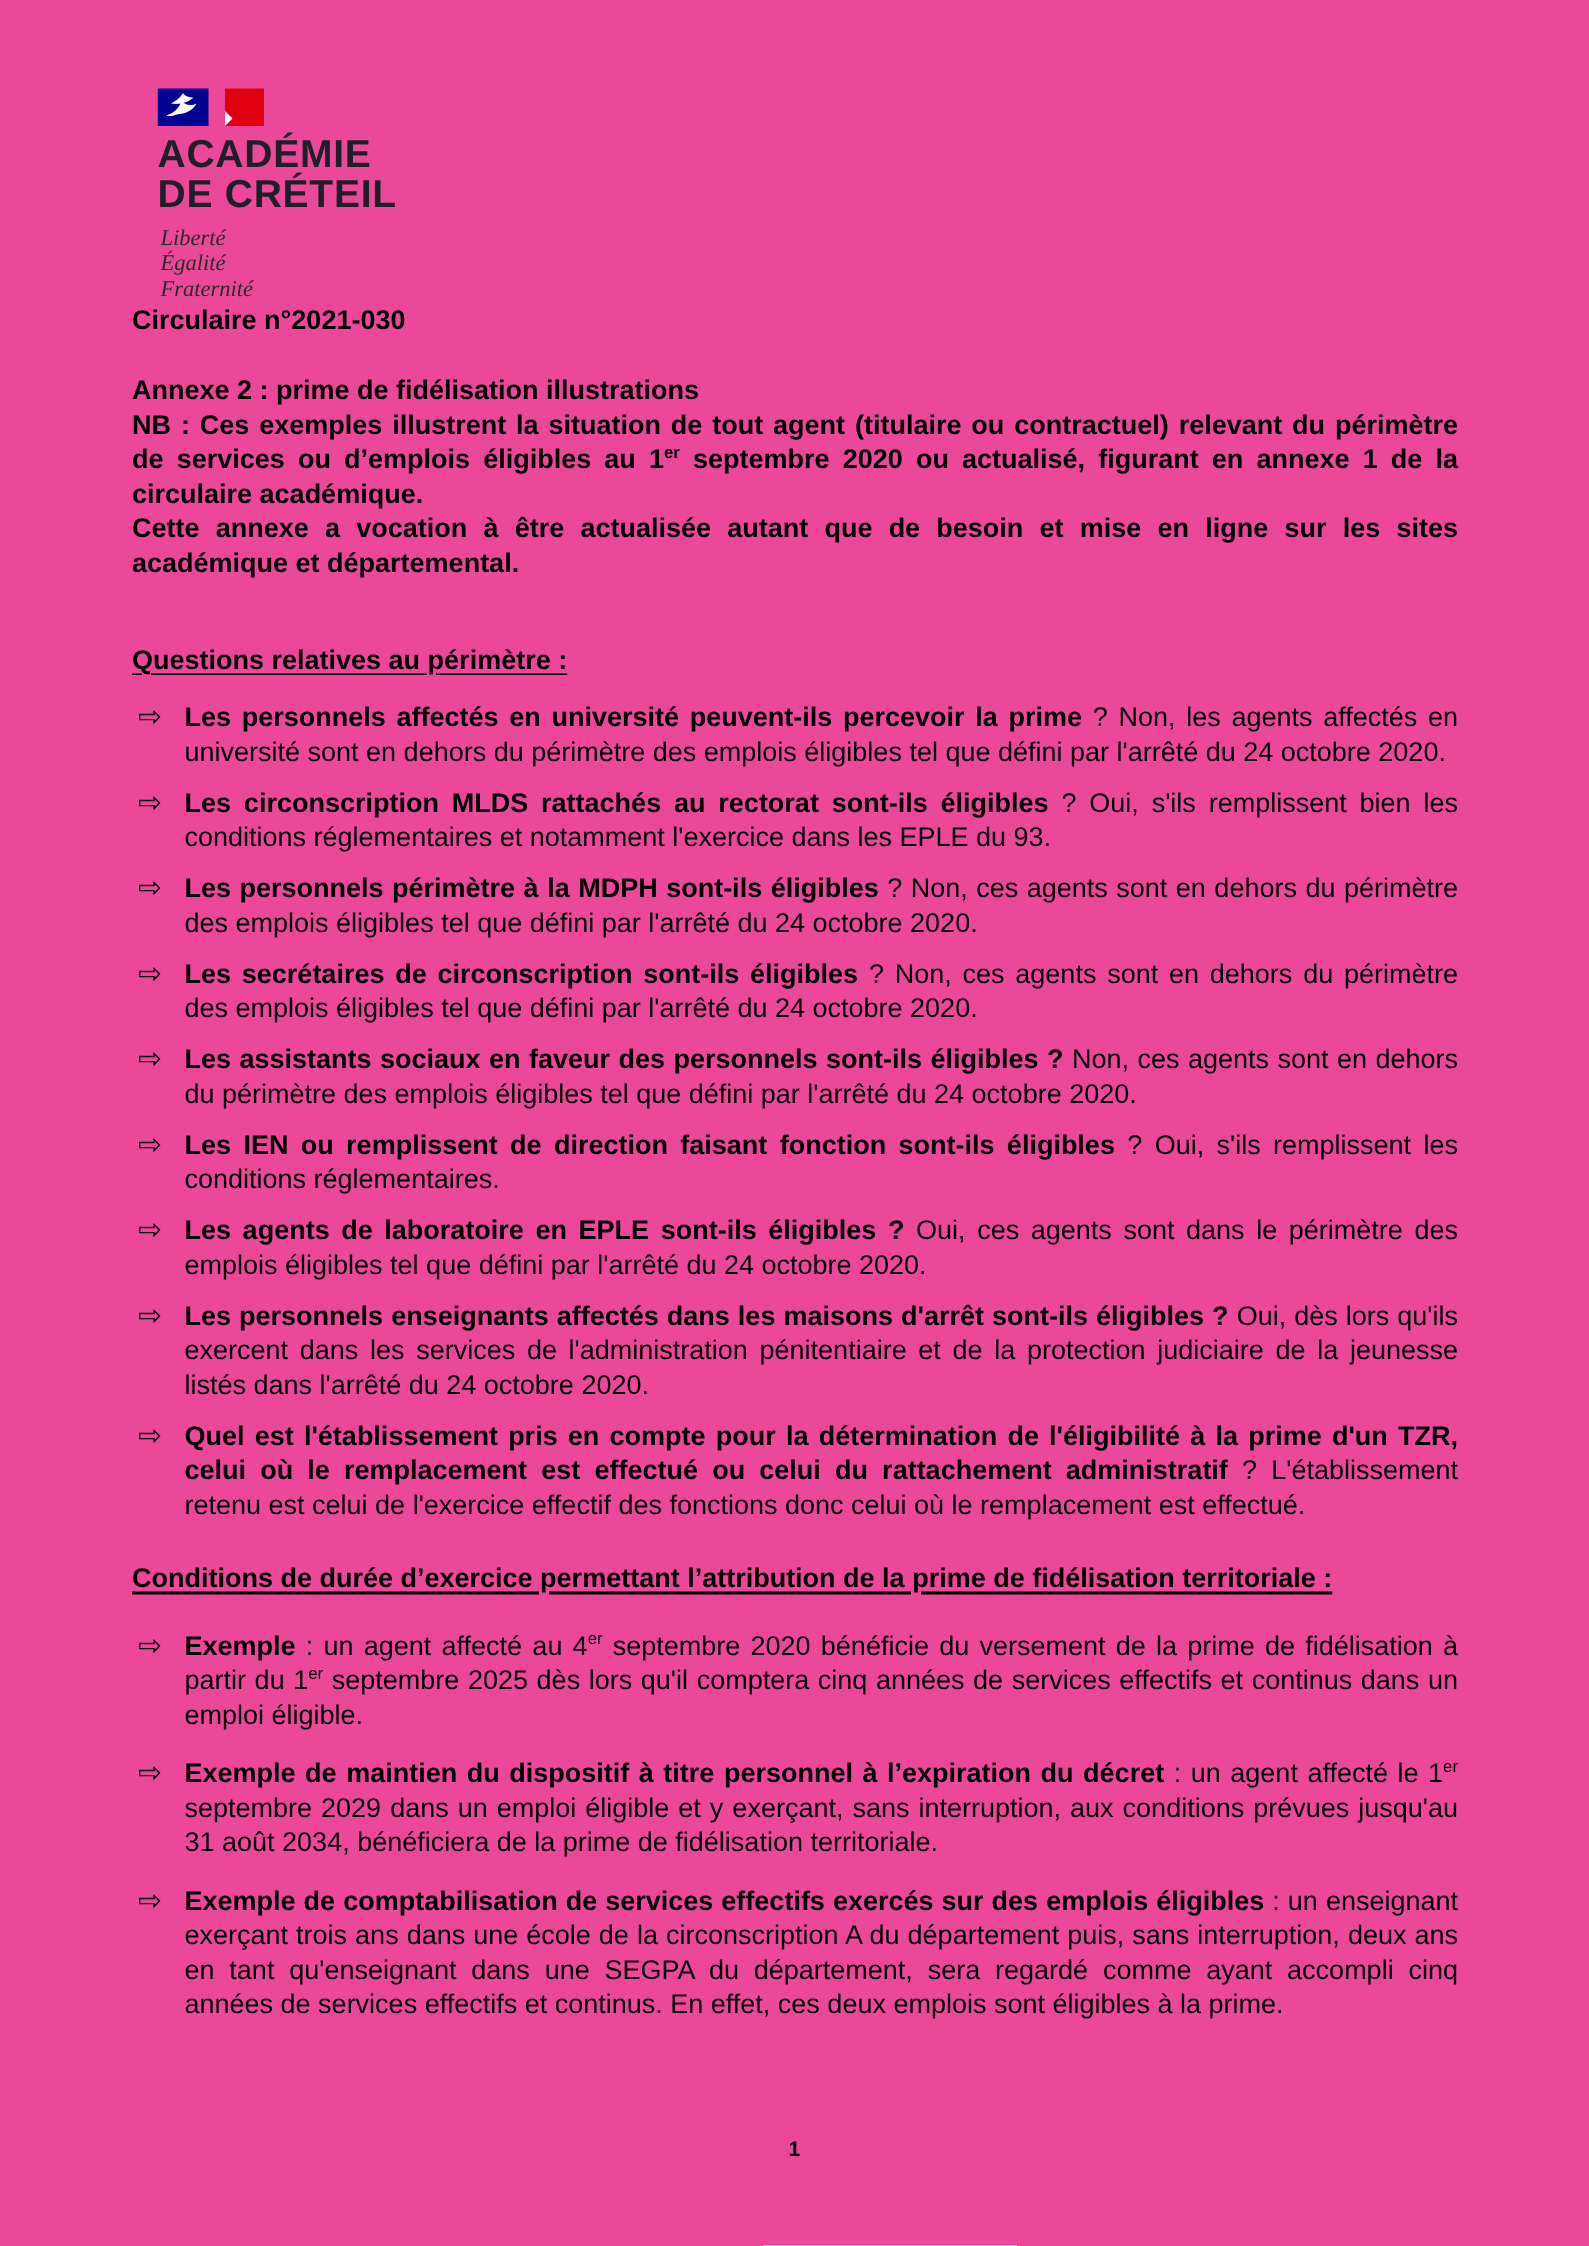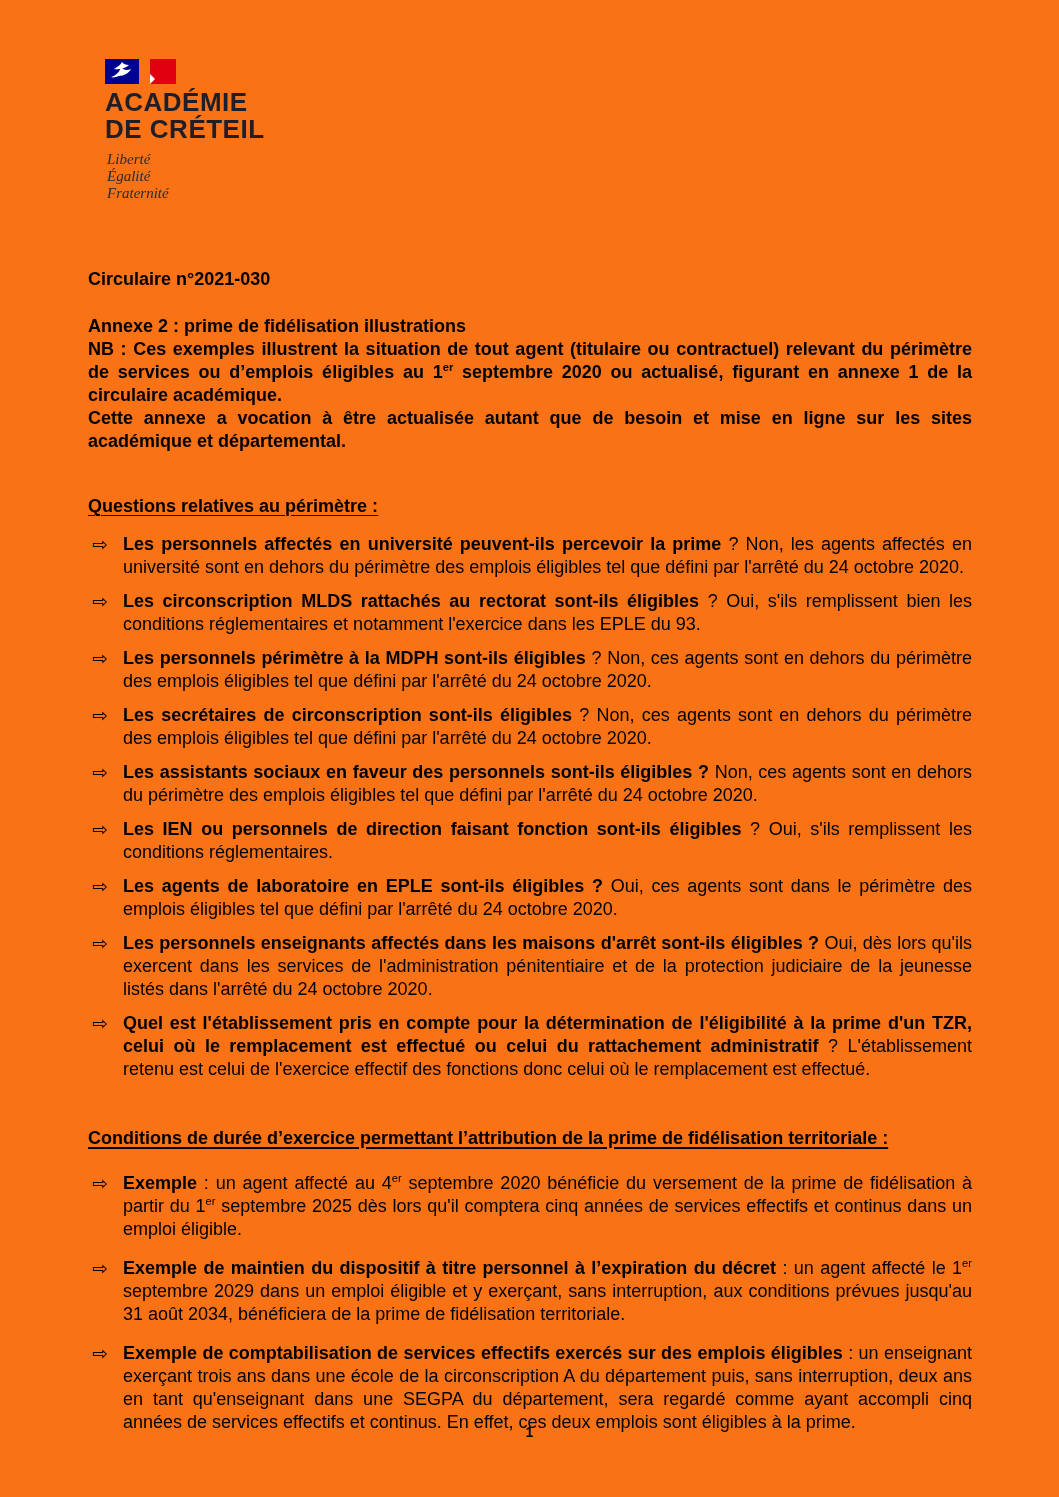--- a/index.html
+++ b/index.html
@@ -1,21 +1,21 @@
 <!DOCTYPE html>
 <html lang="fr"><head>
 <meta charset="utf-8">
 <style>
   * { margin:0; padding:0; box-sizing:border-box; }
   html,body { background:#ffffff; }
   .page {
     position:relative;
     width:1059px; height:1497px;
     margin:0 auto;
-    background:#f97316;
+    background:#ec4899;
     font-family:"Liberation Sans","DejaVu Sans",sans-serif;
     font-size:18px; line-height:23px;
     color:#000000;
     padding:57px 87px 0 88px;
     overflow:hidden;
   }
   .b { font-weight:bold; }
   sup { font-size:0.62em; line-height:0; vertical-align:super; }
 
   
@@ -30,32 +30,32 @@
   }
   .motto {
     margin-top:8px; margin-left:2px;
     font-family:"Liberation Serif","DejaVu Serif",serif;
     font-style:italic;
     font-size:15px; line-height:17px;
     color:#2a2a2a;
   }
 
   
-  .doc-ref { margin-top:66px; font-weight:bold; }
+  .doc-ref { font-weight:bold; }
   .annex-title { margin-top:24px; font-weight:bold; }
   .nb-par { font-weight:bold; text-align:justify; }
 
   .section-heading {
     font-weight:bold;
     text-decoration:underline;
     text-decoration-thickness:2px;
     text-underline-offset:3px;
   }
   .heading-1 { margin-top:42px;text-decoration:underline; }
-  .heading-2 { margin-top:46px; }
+  .heading-2 { margin-top:26px; }
 
   .bullet-list { margin-top:15px; }
   .bullet-list-2 { margin-top:22px; }
   .bullet-item { display:flex; margin-bottom:11px; }
   .bullet-list-2 .bullet-item { margin-bottom:16px; }
   .arrow {
     flex:0 0 35px;
     font-size:19px;
     line-height:23px;
     padding-left:4px;
@@ -118,21 +118,21 @@
       <div class="bullet-item">
         <span class="arrow">⇨</span>
         <span class="bullet-text"><span class="b">Les secrétaires de circonscription sont-ils éligibles</span><span> ? Non, ces agents sont en dehors du périmètre des emplois éligibles tel que défini par l'arrêté du 24 octobre 2020.</span></span>
       </div>
       <div class="bullet-item">
         <span class="arrow">⇨</span>
         <span class="bullet-text"><span class="b">Les assistants sociaux en faveur des personnels sont-ils éligibles ?</span><span> Non, ces agents sont en dehors du périmètre des emplois éligibles tel que défini par l'arrêté du 24 octobre 2020.</span></span>
       </div>
       <div class="bullet-item">
         <span class="arrow">⇨</span>
-        <span class="bullet-text"><span class="b">Les IEN ou personnels de direction faisant fonction sont-ils éligibles</span><span> ? Oui, s'ils remplissent les conditions réglementaires.</span></span>
+        <span class="bullet-text"><span class="b">Les IEN ou remplissent de direction faisant fonction sont-ils éligibles</span><span> ? Oui, s'ils remplissent les conditions réglementaires.</span></span>
       </div>
       <div class="bullet-item">
         <span class="arrow">⇨</span>
         <span class="bullet-text"><span class="b">Les agents de laboratoire en EPLE sont-ils éligibles ?</span><span> Oui, ces agents sont dans le périmètre des emplois éligibles tel que défini par l'arrêté du 24 octobre 2020.</span></span>
       </div>
       <div class="bullet-item">
         <span class="arrow">⇨</span>
         <span class="bullet-text"><span class="b">Les personnels enseignants affectés dans les maisons d'arrêt sont-ils éligibles ?</span><span> Oui, dès lors qu'ils exercent dans les services de l'administration pénitentiaire et de la protection judiciaire de la jeunesse listés dans l'arrêté du 24 octobre 2020.</span></span>
       </div>
       <div class="bullet-item">

